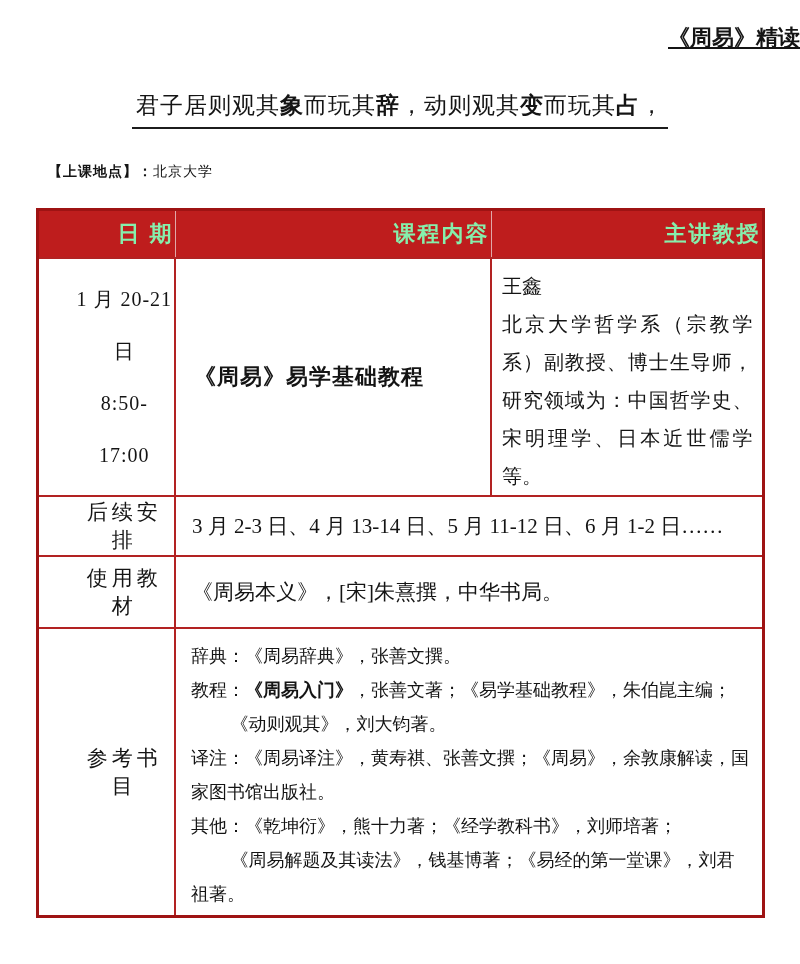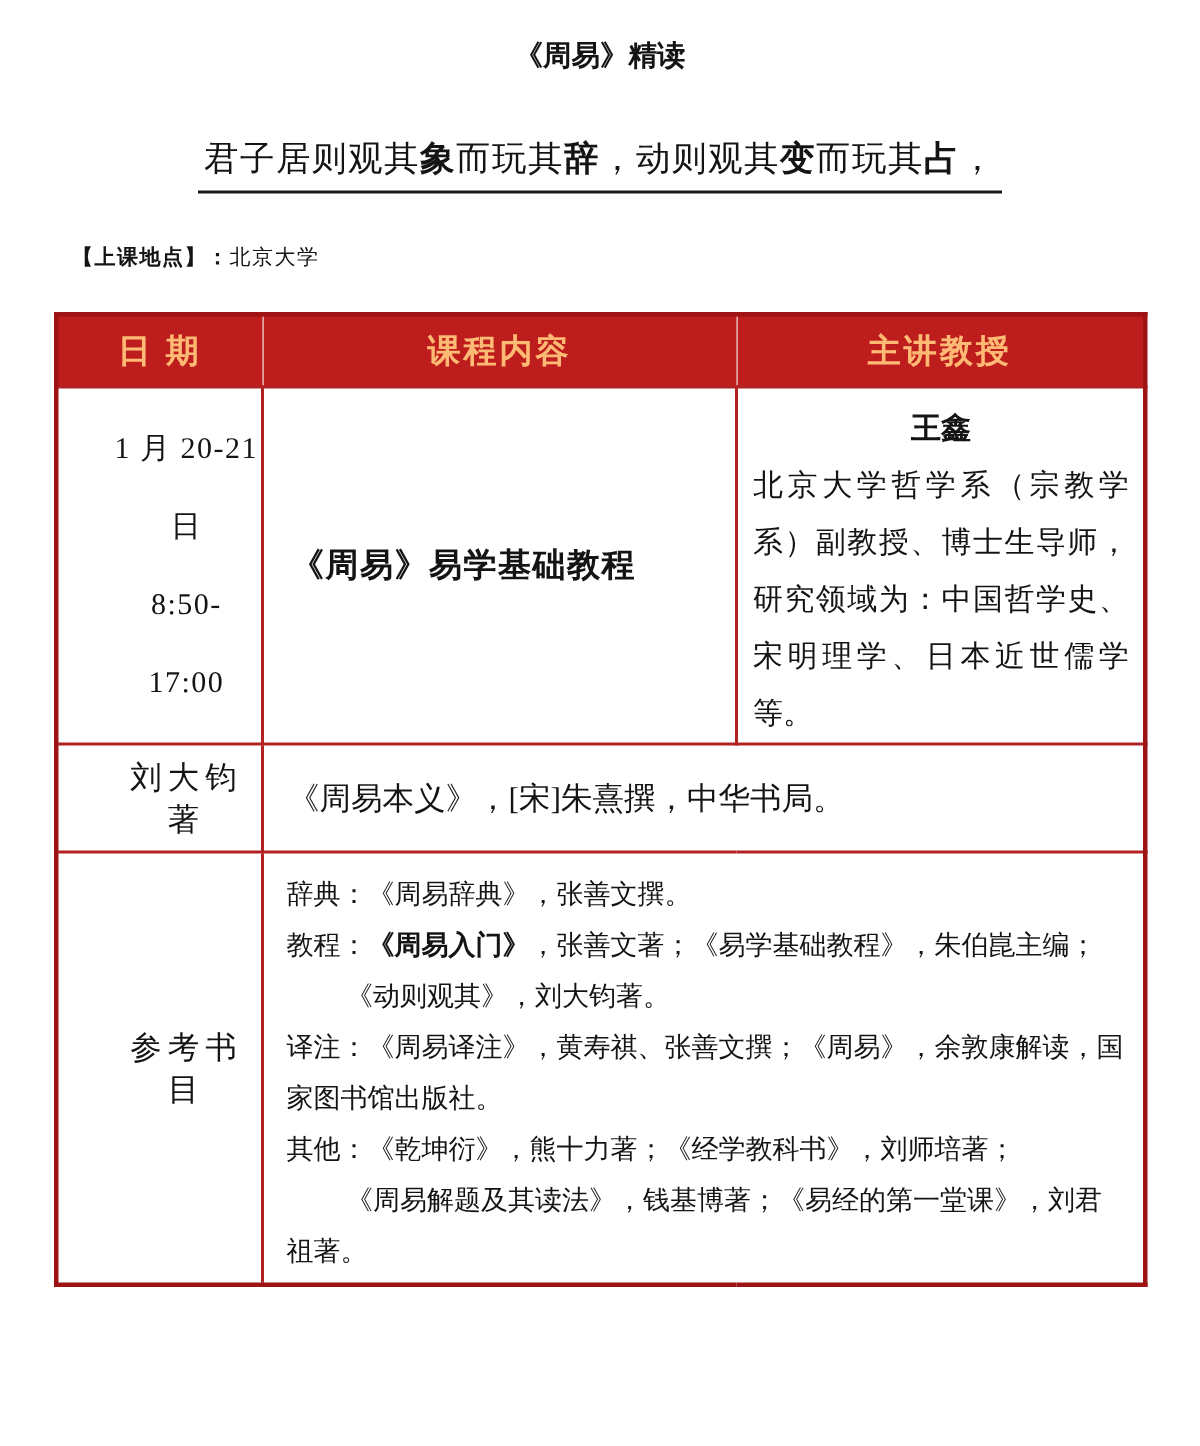--- a/index.html
+++ b/index.html
@@ -12,61 +12,61 @@
   *{box-sizing:border-box;}
   html,body{margin:0;padding:0;}
   body{
     width:800px;height:964px;overflow:hidden;background:#ffffff;
     color:var(--ink);
     font-family:"Liberation Serif", serif;
   }
   .page{width:800px;height:964px;padding-top:20px;}
 
   .doc-title{
-    text-align:center;
+    text-align:right;
     font-family:"Liberation Sans", sans-serif;
-    font-weight:bold;font-size:19px;line-height:36px;margin:0;
+    font-weight:bold;font-size:22px;line-height:36px;margin:0;text-decoration:underline;
   }
 
   .quote{margin-top:34px;text-align:center;font-size:23px;}
   .quote-line{margin:0 0 17px 0;}
   .quote-line .u{
     display:inline-block;border-bottom:2px solid #1c1c1c;
     padding:0 4px 6px 4px;letter-spacing:1px;
   }
   .b{font-weight:bold;}
 
   .location{margin:34px 0 0 48px;font-size:14px;letter-spacing:1px;}
 
   table.course{
     width:726px;margin:27px auto 0 auto;border-collapse:collapse;table-layout:fixed;
     border:3px solid var(--outer);
     font-size:21px;
   }
   col.c1{width:138px;} col.c2{width:316px;} col.c3{width:272px;}
 
   th{
-    background:var(--red-bg);color:#fdba74;
+    background:var(--red-bg);color:#86efac;
     font-family:"Liberation Sans", sans-serif;
     font-weight:bold;font-size:22px;height:48px;
     border:1px solid var(--hdr-div);
-    letter-spacing:2px;text-align:center;vertical-align:middle;
+    letter-spacing:2px;text-align:right;vertical-align:middle;
   }
   td{border:2px solid var(--grid);vertical-align:middle;padding-left:37px;}
 
   tr.r1{height:203px;} tr.r2{height:60px;} tr.r3{height:72px;} tr.r4{height:270px;}
 
   td.label-cell{text-align:center;letter-spacing:4px;font-size:21px;}
   td.date-cell{text-align:center;font-size:20px;letter-spacing:1px;}
   .date-line{line-height:52px;}
 
   td.course-cell{padding-left:18px;font-weight:bold;font-size:22px;letter-spacing:1px;}
 
   td.prof-cell{padding:8px 9px 0 10px;vertical-align:top;font-size:20px;line-height:38px;}
-  .prof-name{text-align:center;font-weight:bold;}
+  .prof-name{}
   .prof-bio{text-align:justify;text-align-last:left;}
 
   td.merged-cell{padding-left:16px;font-size:21px;}
 
   td.refs-cell{padding:10px 12px 4px 15px;vertical-align:top;font-size:18px;line-height:34px;}
   .refs-cell p{margin:0;}
   .refs-cell p.indent{text-indent:2.2em;}
 </style>
 </head>
 <body>
@@ -101,22 +101,26 @@
         <td class="date-cell">
           <div class="date-line">1 月 20-21 日</div>
           <div class="date-line">8:50-17:00</div>
         </td>
         <td class="course-cell">《周易》易学基础教程</td>
         <td class="prof-cell">
           <div class="prof-name">王鑫</div>
           <div class="prof-bio">北京大学哲学系（宗教学系）副教授、博士生导师，研究领域为：中国哲学史、宋明理学、日本近世儒学等。</div>
         </td>
       </tr>
+      <tr class="r2">
+        <td class="label-cell">后续安排</td>
+        <td class="merged-cell" colspan="2">3 月 2-3 日、4 月 13-14 日、5 月 11-12 日、6 月 1-2 日……</td>
+      </tr>
       <tr class="r3">
-        <td class="label-cell">刘大钧著</td>
+        <td class="label-cell">使用教材</td>
         <td class="merged-cell" colspan="2">《周易本义》，[宋]朱熹撰，中华书局。</td>
       </tr>
       <tr class="r4">
         <td class="label-cell">参考书目</td>
         <td class="refs-cell" colspan="2">
             <p class=""><span>辞典：《周易辞典》，张善文撰。</span></p>
             <p class=""><span>教程：</span><span class="b">《周易入门》</span><span>，张善文著；《易学基础教程》，朱伯崑主编；</span></p>
             <p class="indent"><span>《动则观其》，刘大钧著。</span></p>
             <p class=""><span>译注：《周易译注》，黄寿祺、张善文撰；《周易》，余敦康解读，国家图书馆出版社。</span></p>
             <p class=""><span>其他：《乾坤衍》，熊十力著；《经学教科书》，刘师培著；</span></p>

